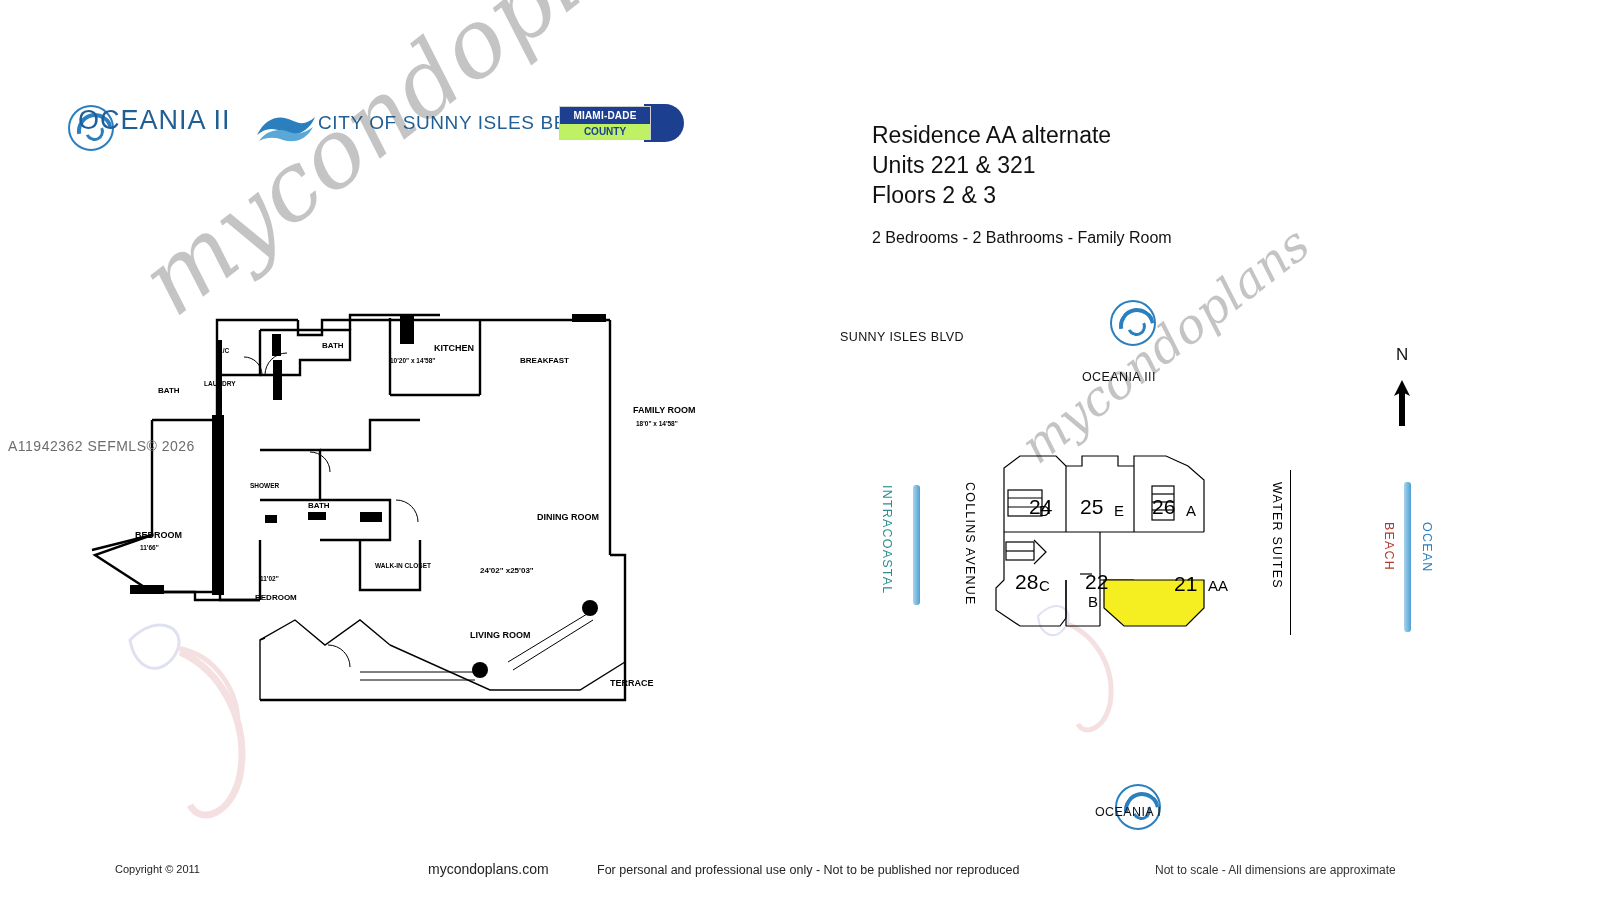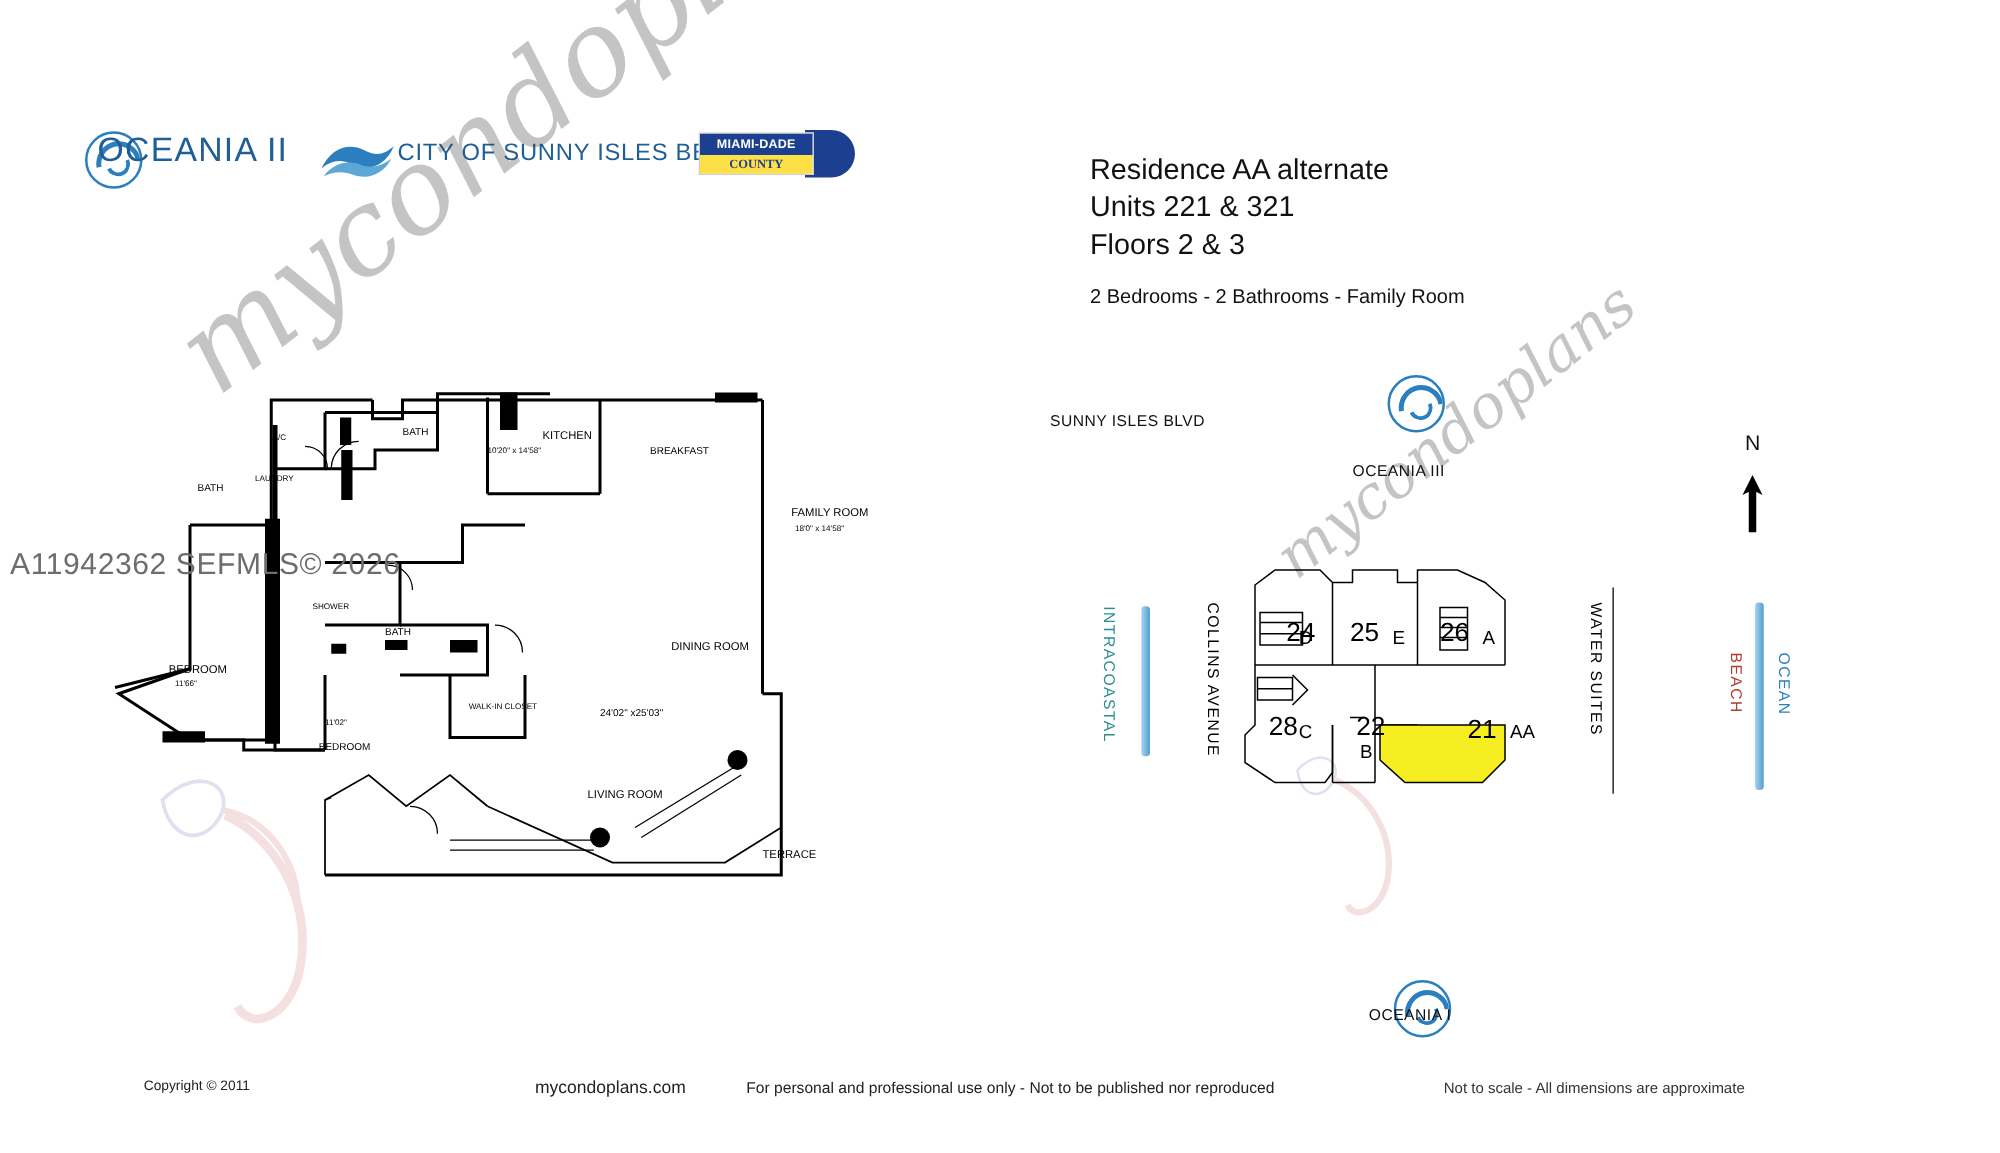--- a/index.html
+++ b/index.html
@@ -81,42 +81,42 @@
     height: 17px;
     background: #1d3f8f;
     color: #fff;
     font-size: 10px;
     font-weight: bold;
     letter-spacing: .2px;
     display: flex; align-items: center; justify-content: center;
   }
   #miami-dade-logo .md-bot {
     height: 15px;
-    background: #fde047;
+    background: #bef264;
     color: #1d3f8f;
     font-size: 10px;
     font-weight: bold;
-    display: flex; align-items: center; justify-content: center; font-family: Liberation Serif, serif;
+    display: flex; align-items: center; justify-content: center;
   }
   #miami-dade-d {
     position: absolute;
     left: 644px; top: 104px;
     width: 40px; height: 38px;
     background: #1d3f8f;
     border-radius: 0 19px 19px 0;
     color: #fff;
   }
 
   
   #info-block { left: 872px; top: 120px; width: 480px; color: #111; }
   #info-block .big { font-size: 23px; line-height: 30px; }
   #info-block .sml { font-size: 16px; line-height: 23px; margin-top: 16px; }
 
   
-  #floorplan { left: 60px; top: 300px; width: 760px; height: 430px; }
+  #floorplan { left: 60px; top: 300px; width: 760px; height: 430px; font-weight: bold; }
   .fp-label {
     position: absolute;
     font-size: 9px;
     text-align: center;
     line-height: 11px;
     white-space: nowrap;
   }
   .fp-label.tiny { font-size: 6.5px; }
   .fp-label.mid { font-size: 8px; }
 
@@ -137,21 +137,21 @@
   }
   #wm-right {
     left: 1010px; top: 430px;
     font-size: 48px;
     transform: rotate(-38deg);
     transform-origin: left top;
   }
   #mls-id {
     position: absolute;
     left: 8px; top: 438px;
-    font-size: 24px;
+    font-size: 14px;
     color: #6d6d6d;
     letter-spacing: .5px;
   }
   .wm-ribbon {
     position: absolute;
     pointer-events: none;
     opacity: .45;
   }
 
   

